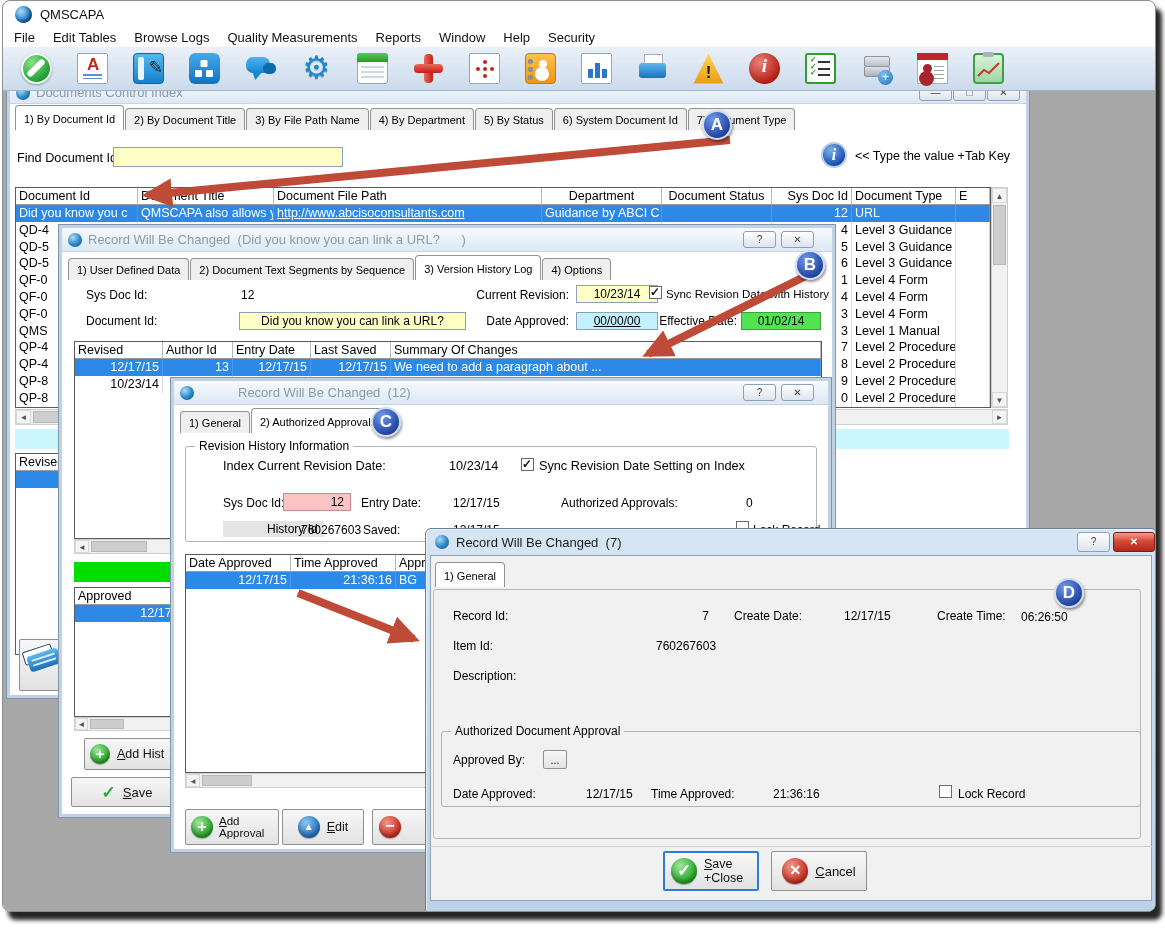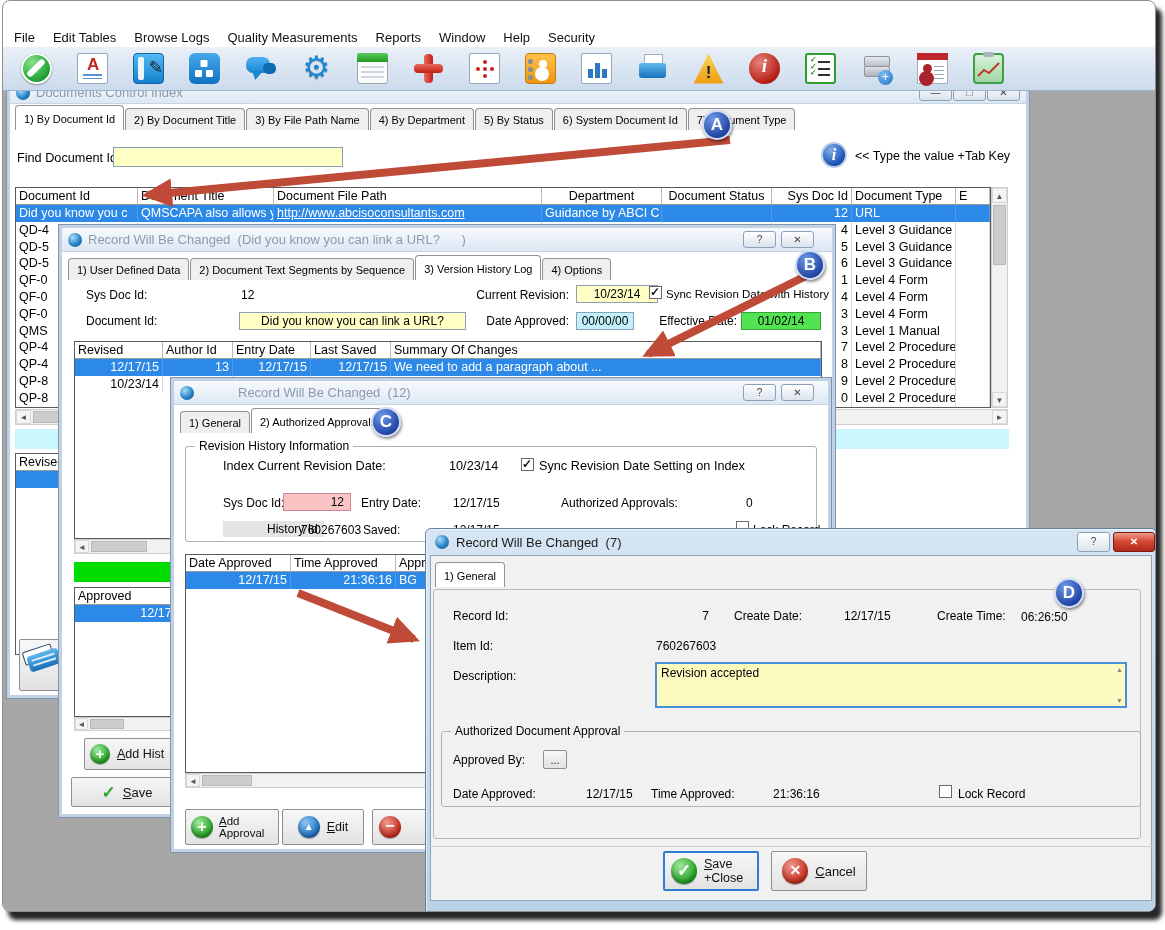--- a/index.html
+++ b/index.html
@@ -172,20 +172,24 @@
   .ta { position:absolute; background:#fdfbc0; border:2px solid #4b8fd4; font-size:12px; padding:2px 16px 2px 4px; overflow:hidden; }
   .ta .au,.ta .ad { position:absolute; right:2px; font-size:7px; color:#888; }
   .ta .au { top:2px; } .ta .ad { bottom:2px; }
 </style>
 </head>
 <body>
 
 <div class="page">
  <div class="app">
 
+  <div class="titlebar">
+    <span class="globe16"></span>
+    <span class="apptitle">QMSCAPA</span>
+  </div>
 
   <div class="menubar">
     <span class="menu-item">File</span>
     <span class="menu-item">Edit Tables</span>
     <span class="menu-item">Browse Logs</span>
     <span class="menu-item">Quality Measurements</span>
     <span class="menu-item">Reports</span>
     <span class="menu-item">Window</span>
     <span class="menu-item">Help</span>
     <span class="menu-item">Security</span>
@@ -467,21 +471,21 @@
      <div class="lbl" style="left:24px;top:60px;">Sys Doc Id:</div>
      <div class="lbl" style="left:179px;top:60px;">12</div>
      <div class="lbl r" style="left:393px;top:60px;width:114px;">Current Revision:</div>
      <div class="fld f-y" style="left:514px;top:57px;width:82px;height:18px;">10/23/14</div>
      <span class="cb on" style="left:587px;top:58px;"></span>
      <div class="lbl" style="left:604px;top:60px;font-size:11.5px;">Sync Revision Date with History Log</div>
 
      <div class="lbl" style="left:24px;top:86px;">Document Id:</div>
      <div class="fld f-y" style="left:177px;top:84px;width:227px;height:18px;">Did you know you can link a URL?</div>
      <div class="lbl r" style="left:393px;top:86px;width:114px;">Date Approved:</div>
-     <div class="fld f-c" style="left:514px;top:84px;width:58px;height:18px;">00/00/00</div>
+     <div class="fld f-c" style="left:514px;top:84px;width:82px;height:18px;text-decoration:underline;">00/00/00</div>
      <div class="lbl r" style="left:587px;top:86px;width:88px;">Effective Date:</div>
      <div class="fld f-g" style="left:679px;top:84px;width:80px;height:18px;">01/02/14</div>
 
      <div class="tbl" id="tver" style="left:12px;top:113px;width:748px;height:198px;">
        <div class="thead">
          <span class="th c-revised" style="text-align:left;">Revised</span>
          <span class="th c-author" style="text-align:left;">Author Id</span>
          <span class="th c-entry" style="text-align:left;">Entry Date</span>
          <span class="th c-saved" style="text-align:left;">Last Saved</span>
          <span class="th c-summary">Summary Of Changes</span>
@@ -622,25 +626,20 @@
      <div class="lbl r" style="left:235px;top:80px;width:48px;">7</div>
      <div class="lbl" style="left:308px;top:80px;">Create Date:</div>
      <div class="lbl" style="left:418px;top:80px;">12/17/15</div>
      <div class="lbl" style="left:511px;top:80px;">Create Time:</div>
      <div class="lbl" style="left:595px;top:81px;">06:26:50</div>
 
      <div class="lbl" style="left:27px;top:110px;">Item Id:</div>
      <div class="lbl" style="left:230px;top:110px;">760267603</div>
 
      <div class="lbl" style="left:27px;top:140px;">Description:</div>
-     <div class="ta" style="left:229px;top:133px;width:472px;height:46px;">
-       <span>Revision accepted</span>
-       <span class="au">▲</span>
-       <span class="ad">▼</span>
-     </div>
 
      <div class="grp" style="left:15px;top:202px;width:700px;height:76px;"></div>
      <div class="grplbl gbg" style="left:25px;top:195px;">Authorized Document Approval</div>
 
      <div class="lbl" style="left:27px;top:224px;">Approved By:</div>
      <div class="btn" style="left:117px;top:221px;width:24px;height:19px;font-size:11px;">
        <span>...</span>
      </div>
 
      <div class="lbl" style="left:27px;top:258px;">Date Approved:</div>

